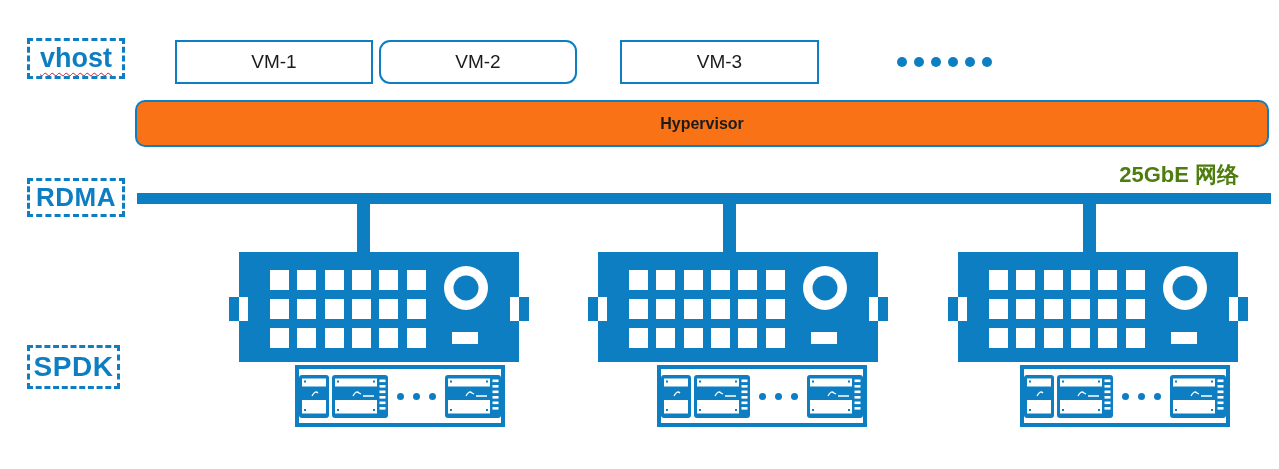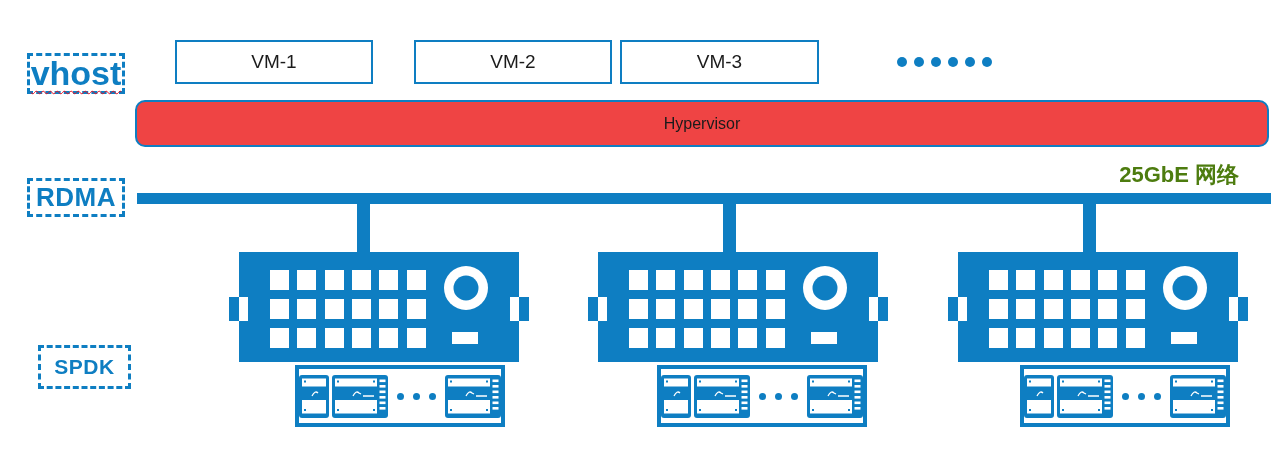--- a/index.html
+++ b/index.html
@@ -6,46 +6,46 @@
   #canvas{
     position:relative;width:1279px;height:469px;background:#fff;overflow:hidden;
     font-family:"Liberation Sans", sans-serif;
   }
   .abs{position:absolute;box-sizing:border-box;}
   
   .tag{
     border:3px dashed #0e7ec2;color:#0e7ec2;font-weight:bold;
     display:flex;align-items:center;justify-content:center;background:#fff;
   }
-  #tag-vhost{left:27px;top:38px;width:98px;height:41px;font-size:34px;margin-top:15px;}
+  #tag-vhost{left:27px;top:38px;width:98px;height:41px;font-size:27px;}
   #tag-rdma{left:27px;top:178px;width:98px;height:39px;font-size:26px;letter-spacing:.5px;}
-  #tag-spdk{left:38px;top:345px;width:93px;height:44px;font-size:21px;letter-spacing:.5px;}
+  #tag-spdk{left:27px;top:345px;width:93px;height:44px;font-size:28px;letter-spacing:.5px;}
   .squiggle{
     text-decoration:underline;text-decoration-style:wavy;
     text-decoration-color:#e81123;text-decoration-thickness:1px;
     text-underline-offset:5px;text-decoration-skip-ink:none;
   }
   
   .vm-box{
     top:40px;height:44px;border:2px solid #0e7ec2;background:#fff;
     display:flex;align-items:center;justify-content:center;
     font-size:19px;color:#1b1b1b;
   }
   #vm-1{left:175px;width:198px;}
-  #vm-2{left:414px;width:198px;}
+  #vm-2{left:379px;width:198px;border-radius:11px;}
   #vm-3{left:620px;width:199px;}
   #vm-n{left:1066px;width:198px;}
   .vm-dots{left:897px;top:56px;height:11px;display:flex;gap:7px;align-items:center;}
   .dot{background:#0e7ec2;border-radius:50%;}
   .vm-dots .dot{width:10px;height:10px;}
   
   #hypervisor{
     left:135px;top:100px;width:1134px;height:47px;border:2px solid #0e7ec2;
-    border-radius:10px;background:#ef4444;display:flex;align-items:center;justify-content:center;
-    font-size:16px;color:#1b1b1b;
+    border-radius:10px;background:#f97316;display:flex;align-items:center;justify-content:center;
+    font-size:16px;color:#1b1b1b;font-weight:bold;
   }
   
   #net-label{right:40px;top:160px;font-size:22px;font-weight:bold;color:#4d7c0f;}
   #bus{left:137px;top:193px;width:1134px;height:11px;background:#0e7ec2;}
   .stem{top:198px;width:13px;height:56px;background:#0e7ec2;}
   #stem-1{left:357px;} #stem-2{left:723px;} #stem-3{left:1083px;}
   
   .server{top:252px;width:300px;height:110px;}
   #server-1{left:229px;} #server-2{left:588px;} #server-3{left:948px;}
   

